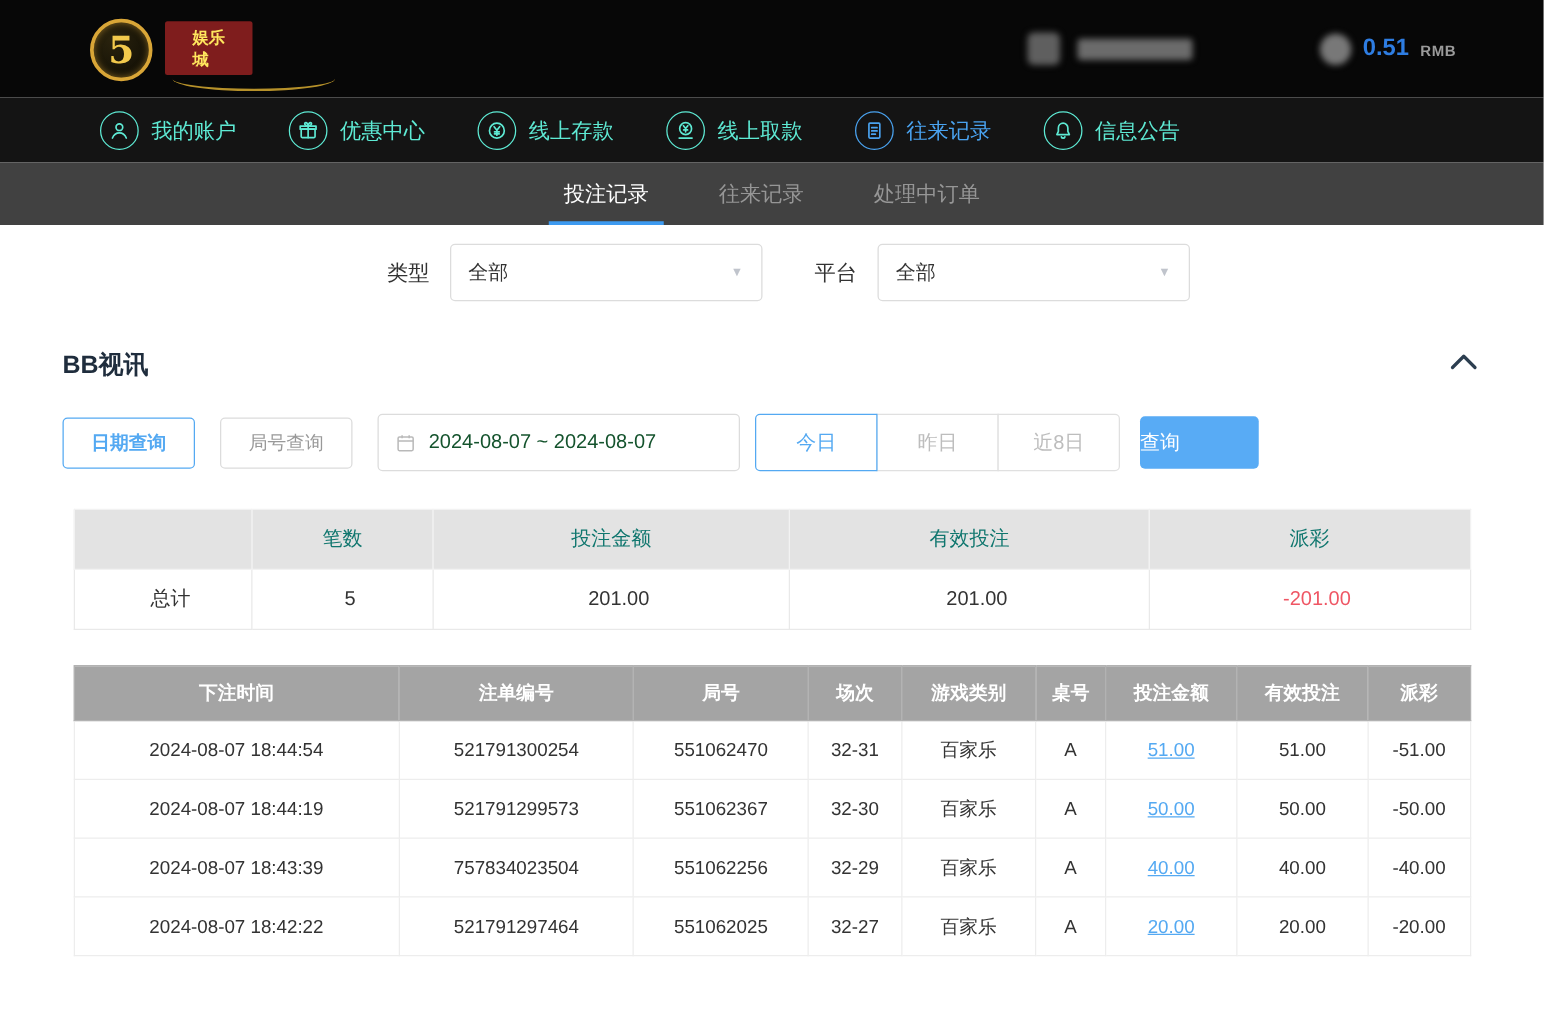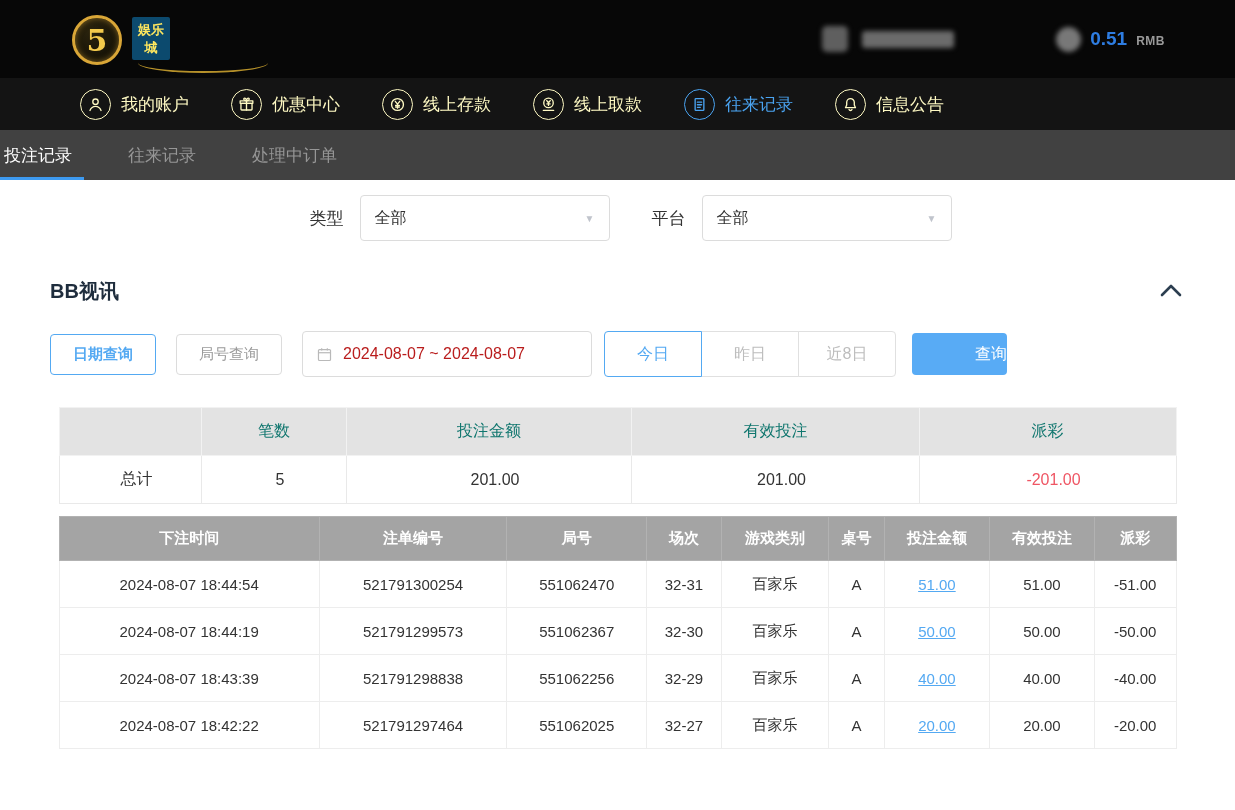--- a/index.html
+++ b/index.html
@@ -13,83 +13,83 @@
     display:flex; align-items:center; justify-content:center; margin-top:2px;
     background:radial-gradient(circle at 35% 30%, #2a230d, #0d0b04);
     color:#f2c94c; font-size:30px; font-weight:bold; font-family:"DejaVu Serif",serif;
     box-shadow:0 0 6px rgba(217,166,55,.55) inset; }
   .logo-title { font-size:37px; font-weight:bold; letter-spacing:3px; line-height:52px;
     font-family:"DejaVu Serif","Liberation Serif",serif;
     background:linear-gradient(180deg,#fbe58a 10%,#e8b83a 55%,#c08b1d 100%);
     -webkit-background-clip:text; background-clip:text; color:transparent; }
   .logo-flourish { position:absolute; left:66px; bottom:-8px; width:130px; height:12px;
     border-bottom:2px solid #caa12e; border-radius:0 0 60% 60%/0 0 100% 100%; opacity:.9; }
-  .logo-badge { background:#0c4a6e; color:#ffe75e; font-size:13px; font-weight:bold;
-    padding:4px 6px; line-height:1.35; border-radius:2px; text-align:center; margin-top:4px;
+  .logo-badge { background:#7f1d1d; color:#ffe75e; font-size:13px; font-weight:bold;
+    padding:4px 22px; line-height:1.35; border-radius:2px; text-align:left; margin-top:4px;
     display:flex; flex-direction:column; }
   .account { display:flex; align-items:center; gap:14px; }
   .blur { filter:blur(2.5px); background:#5f5f5f; }
   .avatar-blur { width:26px; height:26px; border-radius:5px; }
   .name-blur { width:92px; height:17px; border-radius:3px; background:#6b6b6b; }
   .balance { display:flex; align-items:center; gap:9px; margin-left:48px;padding-left:40px; }
   .coin-blur { width:25px; height:25px; border-radius:50%; background:#787878; }
   .balance-amount { color:#2e7de2; font-size:19px; font-weight:bold; }
   .balance-currency { color:#9a9a9a; font-size:12px; font-weight:bold; letter-spacing:.5px; margin-top:4px; }
 
   
   .mainnav { height:52px; background:#141414; display:flex; align-items:center; gap:42px; padding-left:80px; }
-  .nav-item { display:flex; align-items:center; gap:10px; color:#fef9c3; font-size:17px; cursor:pointer; }
+  .nav-item { display:flex; align-items:center; gap:10px; color:#5eead4; font-size:17px; cursor:pointer; }
   .nav-item.active { color:#4aa3f0; }
   .nav-circle { width:31px; height:31px; border:1.7px solid currentColor; border-radius:50%;
     display:flex; align-items:center; justify-content:center; flex:none; }
   .nav-circle svg { width:19px; height:19px; stroke:currentColor; fill:none; stroke-width:1.7; stroke-linecap:round; stroke-linejoin:round; }
 
   
-  .subtabs { height:50px; background:#414141; display:flex; align-items:stretch; gap:48px; }
+  .subtabs { height:50px; background:#414141; display:flex; align-items:stretch; justify-content:center; gap:48px; }
   .subtab { display:flex; align-items:center; font-size:17px; color:#969696; cursor:pointer; position:relative; padding:0 4px; }
   .subtab.active { color:#ffffff; }
   .subtab.active::after { content:""; position:absolute; left:-8px; right:-8px; bottom:0; height:3px; background:#3d9af0; }
 
   
   .filters { display:flex; align-items:center; justify-content:center; gap:16px; padding:15px 0 15px; }
   .filter-label { font-size:17px; color:#333; margin-left:26px; }
   .selectbox { width:250px; height:46px; border:1px solid #dcdcdc; border-radius:4px; background:#fff;
     display:flex; align-items:center; justify-content:space-between; padding:0 14px; font-size:16px; color:#333; cursor:pointer; }
   .selectbox .caret { color:#c0c4cc; font-size:10px; }
 
   
   .section-head { display:flex; align-items:center; justify-content:space-between; padding:12px 52px 0 50px; margin-top:10px; }
   .section-title { font-size:20px; font-weight:bold; color:#1f2d3d; }
   .collapse-chevron svg { width:24px; height:16px; stroke:#2c3e50; stroke-width:2.6; fill:none; stroke-linecap:round; stroke-linejoin:round; cursor:pointer; }
 
   
   .query-row { display:flex; align-items:center; padding:0 50px; margin-top:26px; height:46px; }
-  .btn { border-radius:4px; font-size:15px; display:inline-flex; align-items:center; justify-content:flex-end; cursor:pointer; background:#fff;font-family:Liberation Mono, monospace; }
+  .btn { border-radius:4px; font-size:15px; display:inline-flex; align-items:center; justify-content:flex-start; cursor:pointer; background:#fff;font-family:Liberation Mono, monospace; }
   .btn-outline-blue { border:1px solid #54a9f2; color:#54a9f2; font-weight:bold; height:41px; padding:0 22px; }
   .btn-outline-gray { border:1px solid #dcdcdc; color:#999; height:41px; padding:0 22px; margin-left:20px; }
   .date-input { margin-left:20px; width:290px; height:46px; border:1px solid #dcdcdc; border-radius:4px;
-    display:flex; align-items:center; gap:10px; padding:0 13px; font-size:16px; color:#b91c1c; cursor:text; }
+    display:flex; align-items:center; gap:10px; padding:0 13px; font-size:16px; color:#14532d; cursor:text; }
   .date-input svg { width:17px; height:17px; stroke:#b9b9b9; fill:none; stroke-width:1.7; }
   .range-group { display:flex; margin-left:12px; }
   .range-btn { width:98px; height:46px; border:1px solid #e0e0e0; background:#fff; color:#bdbdbd; font-size:16px;
     display:flex; align-items:center; justify-content:center; cursor:pointer; margin-left:-1px; }
   .range-btn:first-child { border-radius:4px 0 0 4px; margin-left:0; }
   .range-btn:last-child { border-radius:0 4px 4px 0; }
   .range-btn.active { border-color:#54a9f2; color:#54a9f2; z-index:1; }
   .btn-search { margin-left:16px; background:#58abf5; color:#fff; font-size:16px; height:42px; width:95px; border:none; }
 
   
   table { border-collapse:collapse; width:1118px; margin:0 auto; table-layout:fixed; }
   .summary-table { margin-top:30px; }
   .summary-table th { background:#e3e3e3; height:48px; font-size:16px; font-weight:normal; color:#0f766e; border:1px solid #f2f2f2; }
   .summary-table td { height:48px; text-align:center; font-size:16px; border:1px solid #e9e9e9; background:#fff;padding-left:12px; }
   .neg { color:#ef5664; }
 
   
-  .detail-table { margin-top:12px; }
+  .detail-table { margin-top:28px; }
   .detail-table th { background:#a4a4a4; color:#fff; font-size:15px; font-weight:bold; height:44px; border:1px solid #b2b2b2; }
   .detail-table td { height:47px; text-align:center; font-size:15px; color:#333; border:1px solid #ededed; background:#fff; }
   .amount-link { color:#54a9f2; text-decoration:underline; cursor:pointer; }
 </style>
 </head>
 <body>
 
 <header class="topbar">
   <div class="logo">
     <div class="logo-emblem">
@@ -309,21 +309,21 @@
       <td>551062367</td>
       <td>32-30</td>
       <td>百家乐</td>
       <td>A</td>
       <td><a class="amount-link">50.00</a></td>
       <td>50.00</td>
       <td class="neg">-50.00</td>
     </tr>
     <tr>
       <td>2024-08-07 18:43:39</td>
-      <td>521791298838</td>
+      <td>757834023504</td>
       <td>551062256</td>
       <td>32-29</td>
       <td>百家乐</td>
       <td>A</td>
       <td><a class="amount-link">40.00</a></td>
       <td>40.00</td>
       <td class="neg">-40.00</td>
     </tr>
     <tr>
       <td>2024-08-07 18:42:22</td>

